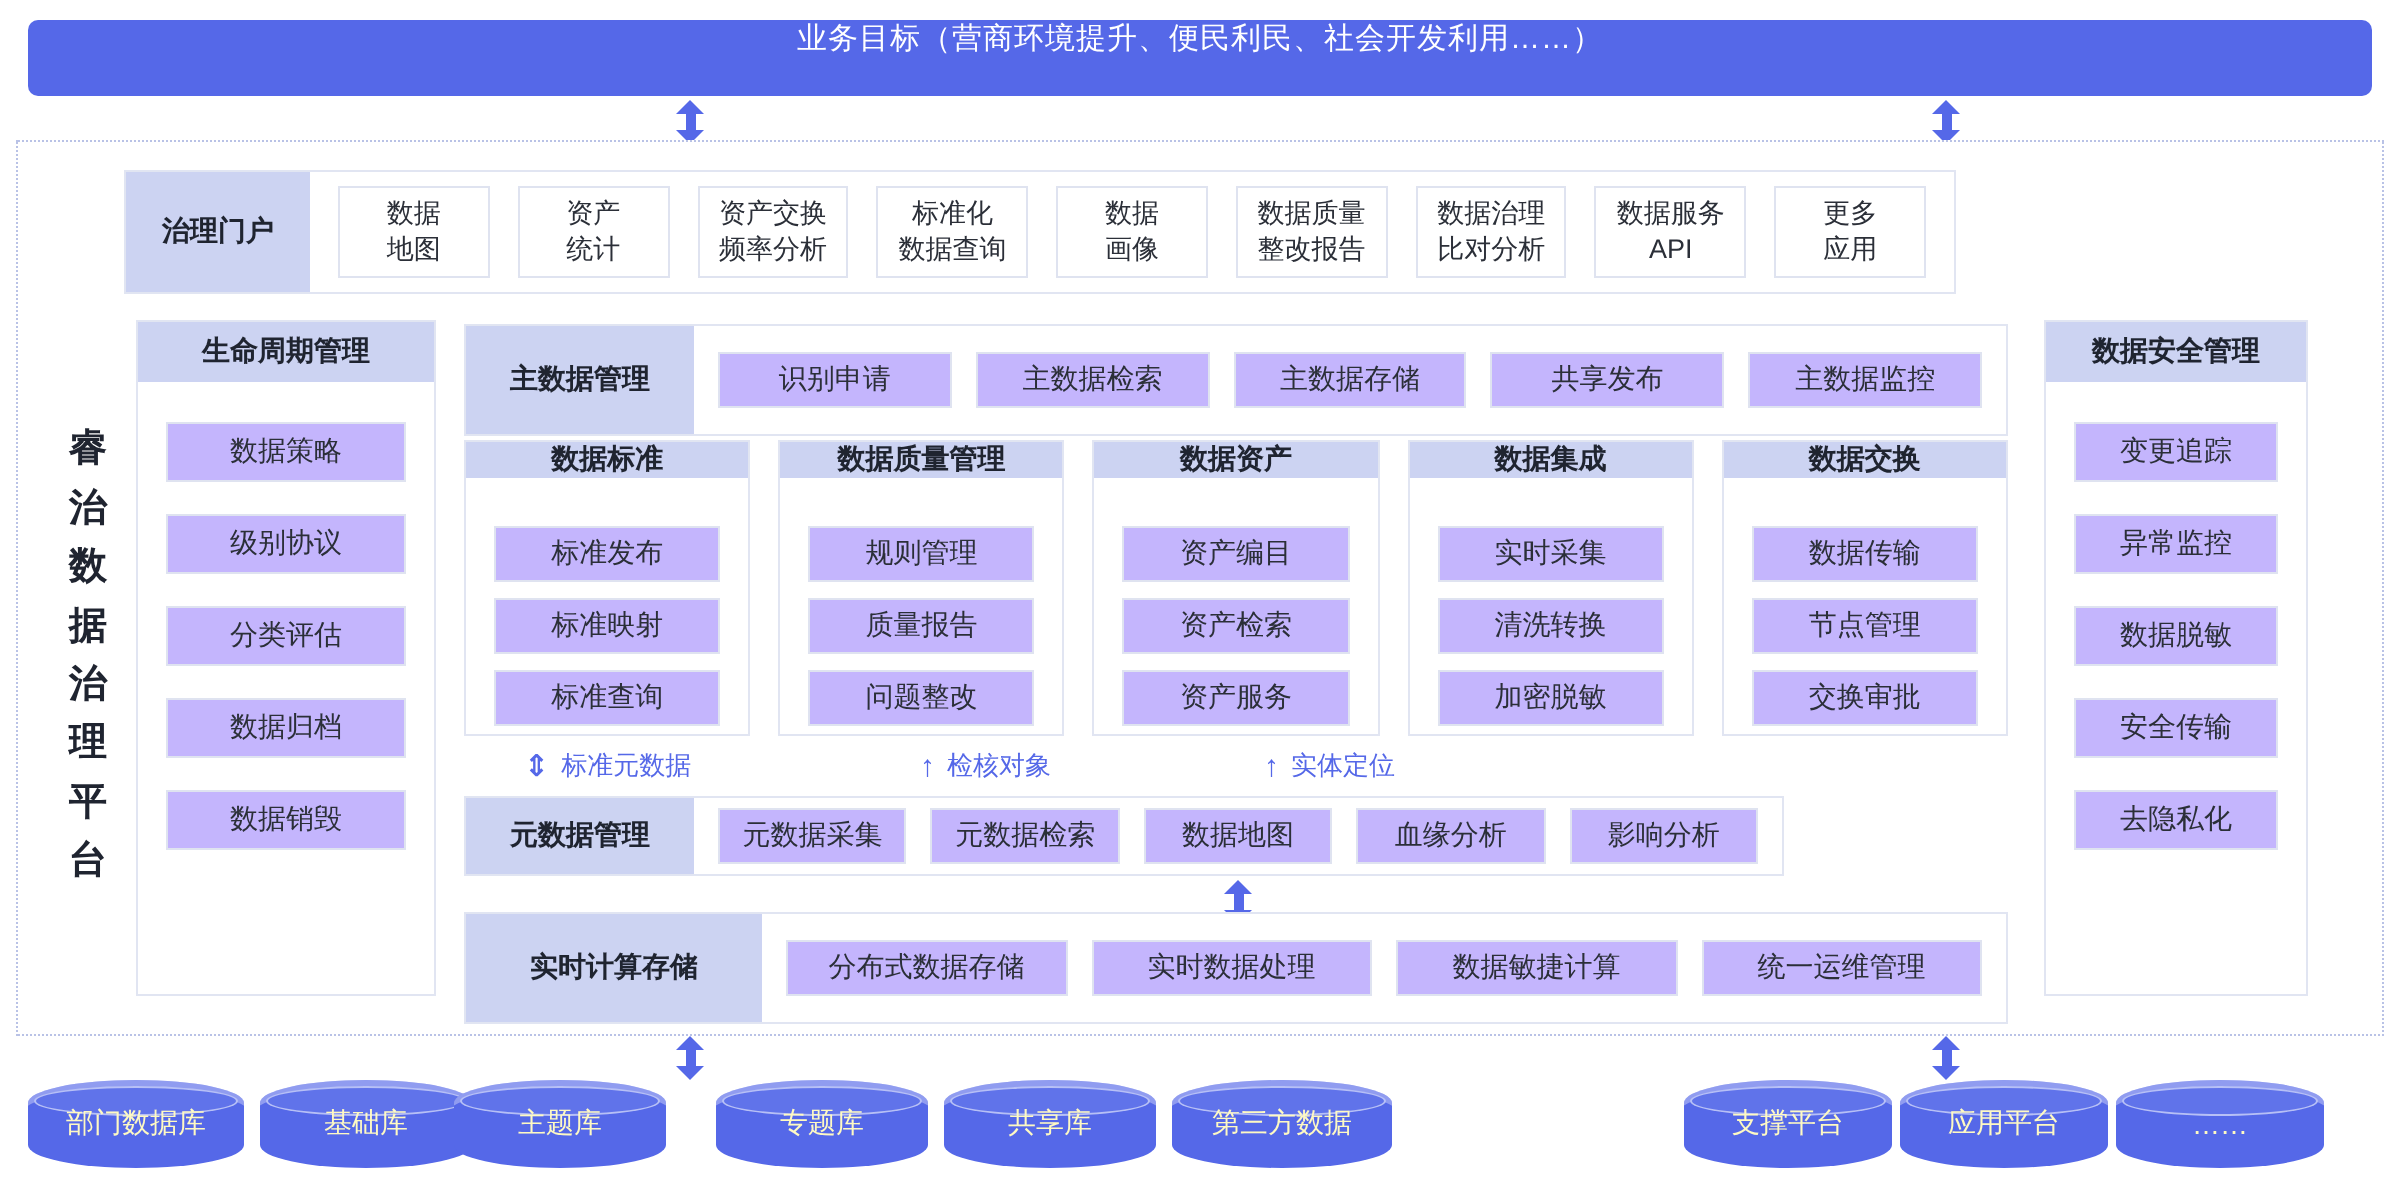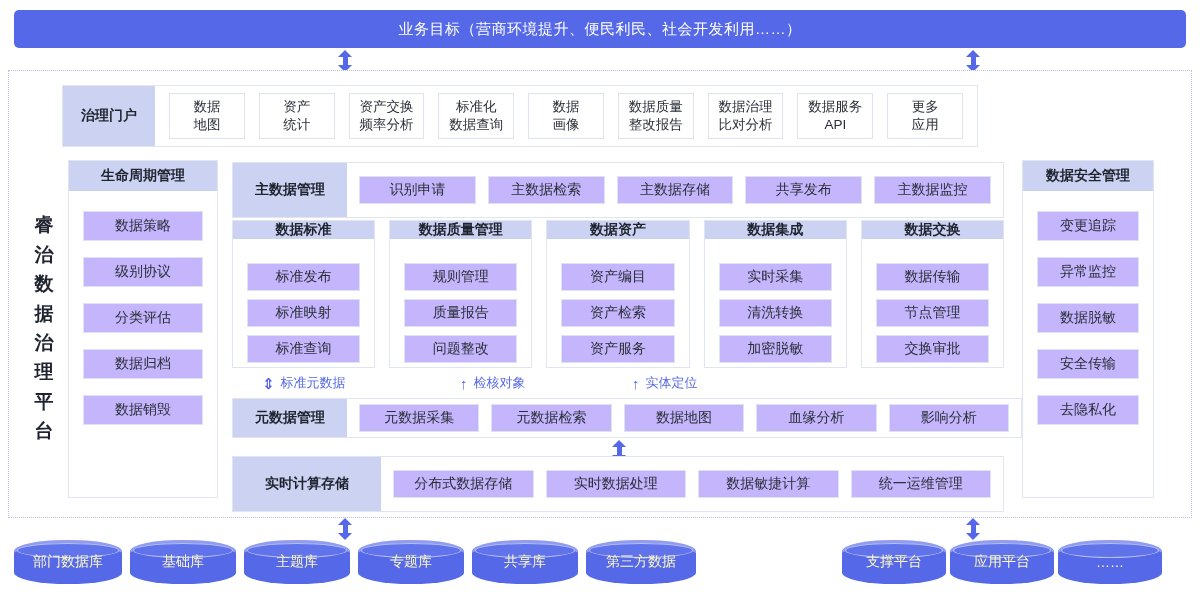--- a/index.html
+++ b/index.html
@@ -11,21 +11,21 @@
     overflow: hidden;
     position: relative;
   }
 
   
   .banner {
     position: absolute; left: 14px; top: 10px;
     width: 1172px; height: 38px;
     background: #5568e8;
     border-radius: 5px;
-    display: flex; align-items: center; justify-content: center;
+    display: flex; justify-content: center;
     color: #ffffff; font-size: 15px; letter-spacing: .5px;
   }
 
   
   .arrow {
     position: absolute;
     width: 14px;
     display: flex; flex-direction: column; align-items: center; justify-content: center;
   }
   .arrow .shaft { width: 5px; background: #5568e8; flex: 1 1 auto; }
@@ -319,21 +319,21 @@
   <div class="alabel" style="left:228px;">
     <span class="glyph">↑</span>
     <span>检核对象</span>
   </div>
   <div class="alabel" style="left:400px;">
     <span class="glyph">↑</span>
     <span>实体定位</span>
   </div>
 </div>
 
-<div class="strip" style="left:232px; top:398px; width:790px; height:40px;">
+<div class="strip" style="left:232px; top:398px; width:660px; height:40px;">
   <div class="strip-label" style="width:114px;">元数据管理</div>
   <div class="strip-items">
     <div class="cell">元数据采集</div>
     <div class="cell">元数据检索</div>
     <div class="cell">数据地图</div>
     <div class="cell">血缘分析</div>
     <div class="cell">影响分析</div>
   </div>
 </div>
 
@@ -374,21 +374,21 @@
   <div class="shaft"></div>
   <div class="head-dn"></div>
 </div>
 
 <div class="cyl" style="left:14px; width:108px;">
   <span>部门数据库</span>
 </div>
 <div class="cyl" style="left:130px; width:106px;">
   <span>基础库</span>
 </div>
-<div class="cyl" style="left:244px; width:106px;">
+<div class="cyl" style="left:227px; width:106px;">
   <span>主题库</span>
 </div>
 <div class="cyl" style="left:358px; width:106px;">
   <span>专题库</span>
 </div>
 <div class="cyl" style="left:472px; width:106px;">
   <span>共享库</span>
 </div>
 <div class="cyl" style="left:586px; width:110px;">
   <span>第三方数据</span>

